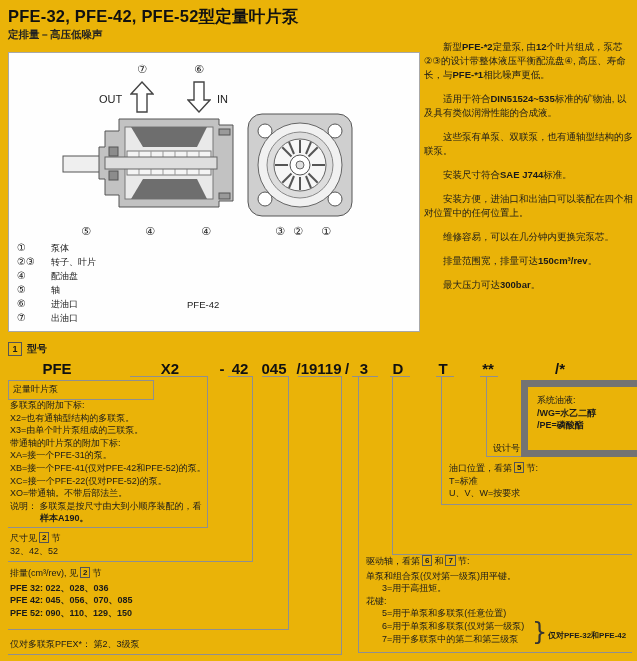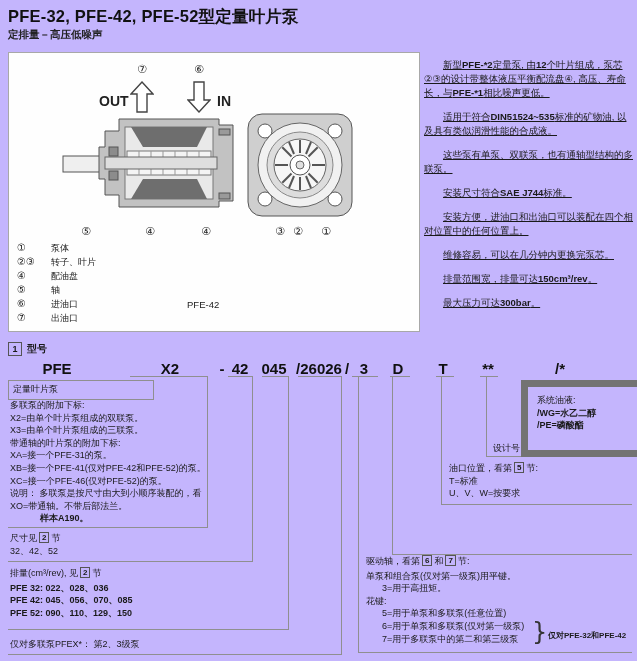--- a/index.html
+++ b/index.html
@@ -1,31 +1,31 @@
 <!DOCTYPE html>
 <html><head>
 <meta charset="utf-8">
 <style>
   html,body{margin:0;padding:0;background:#ffffff;}
-  .page{position:relative;width:637px;height:661px;background:#c4b5fd;overflow:hidden;
+  .page{position:relative;width:637px;height:661px;background:#eab308;overflow:hidden;
         font-family:"Liberation Sans","DejaVu Sans",sans-serif;color:#1a1a1a;}
   .ab{position:absolute;}
   .title{font-size:16.5px;font-weight:bold;letter-spacing:.2px;color:#111;}
   .subtitle{font-size:10.5px;font-weight:bold;color:#222;}
   .panel{position:absolute;border:1px solid #a8a8a8;background:#fefefe;}
   .b{font-weight:bold;}
   .ln{position:absolute;background:#8f8f8f;}
   .tok{position:absolute;top:360px;transform:translateX(-50%);font-weight:bold;font-size:15px;color:#111;white-space:nowrap;}
   .refbox{display:inline-block;border:1px solid #555;font-size:8px;font-weight:bold;line-height:9px;padding:0 2px;margin:0 2px;vertical-align:1px;}
-  .intro{position:absolute;left:424px;top:58px;width:211px;text-decoration:underline;}
+  .intro{position:absolute;left:424px;top:40px;width:211px;}
   .intro p{font-size:9.5px;line-height:14px;margin:0 0 10px 0;text-indent:2em;}
   .legend{position:absolute;left:8px;top:188px;font-size:9px;line-height:13px;}
   .lg-num{display:inline-block;width:34px;font-size:10px;}
   .cap{font-size:9.5px;color:#222;}
-  .arrow-lbl{font-size:14px;font-weight:bold;color:#222;}
+  .arrow-lbl{font-size:11px;font-weight:normal;color:#222;}
   .circ{font-size:11px;color:#222;}
   .callout{position:absolute;top:172px;font-size:11px;color:#222;}
   .secbox{position:absolute;left:8px;top:342px;width:12px;height:12px;border:1px solid #555;
           font-size:9px;font-weight:bold;text-align:center;line-height:12px;}
   .sectitle{position:absolute;left:27px;top:342px;font-size:10px;font-weight:bold;}
   .blk{position:absolute;font-size:9px;line-height:12.6px;color:#1a1a1a;white-space:nowrap;}
 </style>
 </head>
 <body>
 
@@ -127,21 +127,21 @@
   </div>
 
   <div class="secbox">1</div>
   <div class="sectitle">型号</div>
 
   <span class="tok" style="left:57px;">PFE</span>
   <span class="tok" style="left:170px;">X2</span>
   <span class="tok" style="left:222px;">-</span>
   <span class="tok" style="left:240px;">42</span>
   <span class="tok" style="left:274px;">045</span>
-  <span class="tok" style="left:319px;">/26026</span>
+  <span class="tok" style="left:319px;">/19119</span>
   <span class="tok" style="left:347px;">/</span>
   <span class="tok" style="left:364px;">3</span>
   <span class="tok" style="left:398px;">D</span>
   <span class="tok" style="left:443px;">T</span>
   <span class="tok" style="left:488px;">**</span>
   <span class="tok" style="left:560px;">/*</span>
 
   <div class="ln" style="left:130px;top:376px;width:78px;height:1px;"></div>
   <div class="ln" style="left:207px;top:376px;width:1px;height:151px;"></div>
   <div class="ln" style="left:8px;top:527px;width:200px;height:1px;"></div>
@@ -171,28 +171,28 @@
   <div class="ln" style="left:441px;top:504px;width:191px;height:1px;"></div>
 
   <div class="ln" style="left:480px;top:376px;width:18px;height:1px;"></div>
   <div class="ln" style="left:486px;top:376px;width:1px;height:80px;"></div>
   <div class="ln" style="left:486px;top:456px;width:146px;height:1px;"></div>
 
   <div class="ab" style="left:8px;top:380px;width:140px;height:18px;border:1px solid #8f8f8f;font-size:9px;line-height:17px;padding-left:4px;">定量叶片泵</div>
 
   <div class="blk" style="left:10px;top:399px;">
     <div>多联泵的附加下标:</div>
-    <div>X2=由单个叶片泵组成的双联泵。</div>
+    <div>X2=也有通轴型结构的多联泵。</div>
     <div>X3=由单个叶片泵组成的三联泵。</div>
     <div>带通轴的叶片泵的附加下标:</div>
     <div>XA=接一个PFE-31的泵。</div>
     <div>XB=接一个PFE-41(仅对PFE-42和PFE-52)的泵。</div>
-    <div>XC=接一个PFE-46(仅对PFE-52)的泵。</div>
+    <div>XC=接一个PFE-22(仅对PFE-52)的泵。</div>
+    <div>XO=带通轴。不带后部法兰。</div>
     <div>说明： 多联泵是按尺寸由大到小顺序装配的，看</div>
-    <div>XO=带通轴。不带后部法兰。</div>
     <div style="margin-left:30px;" class="b">样本A190。</div>
   </div>
 
   <div class="blk" style="left:10px;top:532px;">
     <div><span>尺寸见</span><span class="refbox">2</span><span>节</span></div>
     <div>32、42、52</div>
   </div>
 
   <div class="blk" style="left:10px;top:567px;">
     <div><span>排量(cm³/rev), 见</span><span class="refbox">2</span><span>节</span></div>

